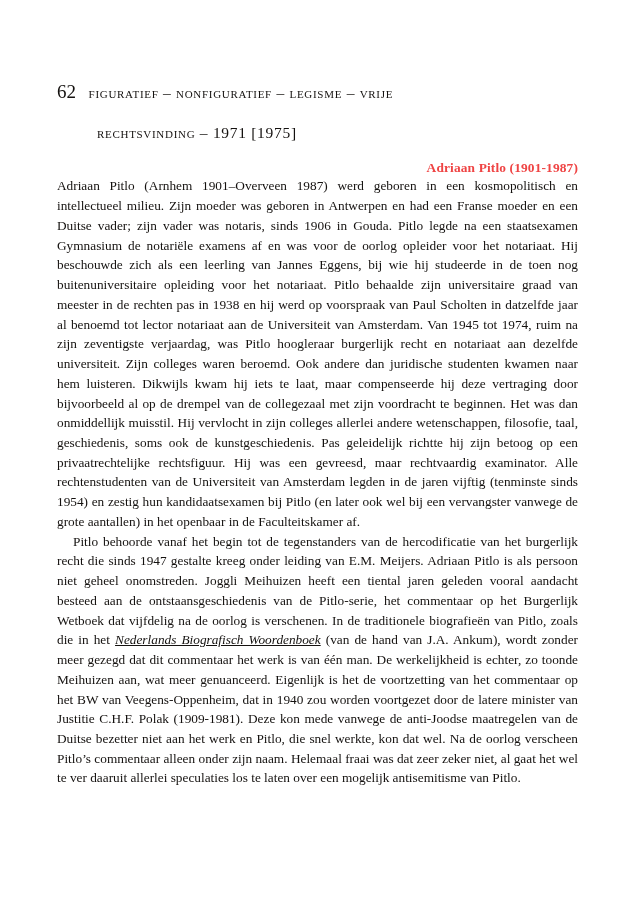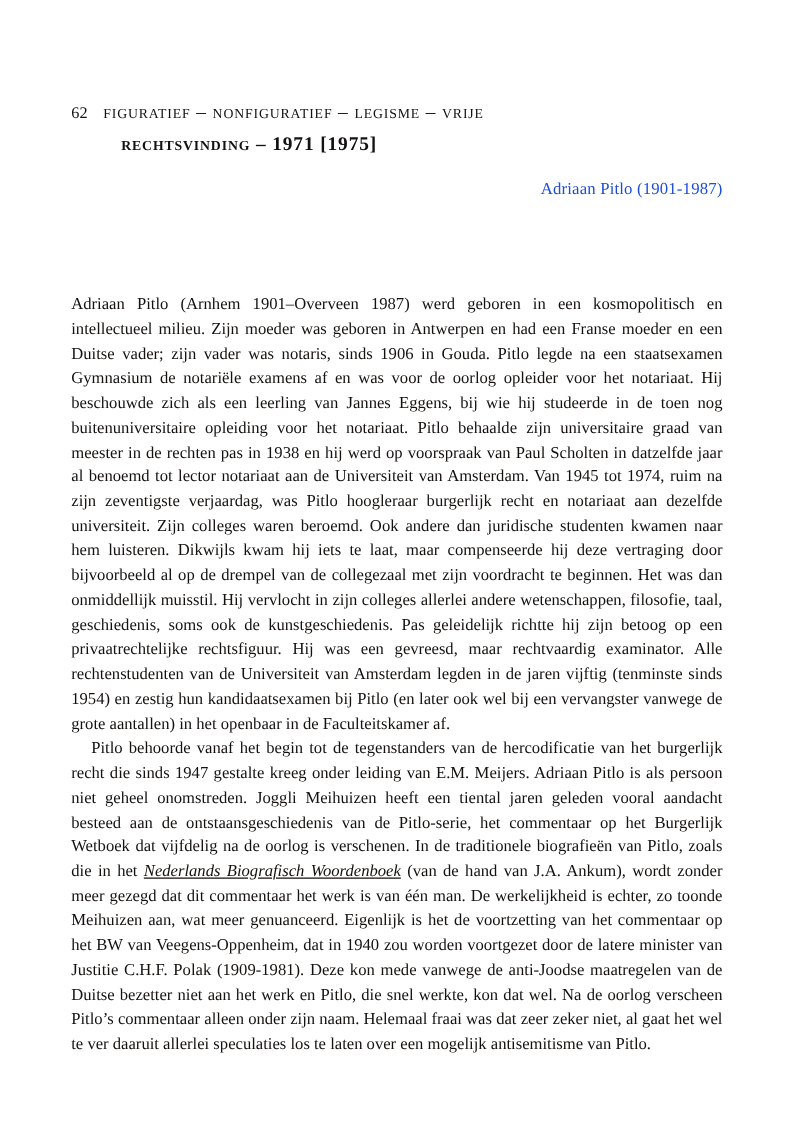--- a/index.html
+++ b/index.html
@@ -30,49 +30,48 @@
   }
   
   .chapter-head {
     display: block;
     font-size: 15.5px;
     line-height: 1.52;
     letter-spacing: 0.02em;
     color: #14110f;
   }
   .chapter-head .num {
-    font-size: 13px;
+    font-size: 19px;
     letter-spacing: 0;
   }
   .chapter-title {
     font-variant: small-caps;
     text-transform: lowercase;
     letter-spacing: 0.045em;
   }
   .title-line1 {
     display: block;
     text-indent: 0;
     padding-left: 0;
   }
   .title-line2 {
     display: block;
     padding-left: 40px;
-    margin-top: 2px;
-    font-weight: bold;
+    margin-top: 14px;
   }
   .author-line {
     text-align: right;
     font-size: 13.4px;
     margin-top: 16px;
-    color: #1d4ed8;
+    color: #ef4444;
     letter-spacing: 0.01em;
+    font-weight: bold;
   }
   
   .body-text {
-    margin-top: 74px;
     font-size: 13.3px;
     line-height: 1.485;
     text-align: justify;
     color: #14110f;
     hyphens: manual;
   }
   .body-text p {
     margin: 0;
     text-indent: 0;
   }

